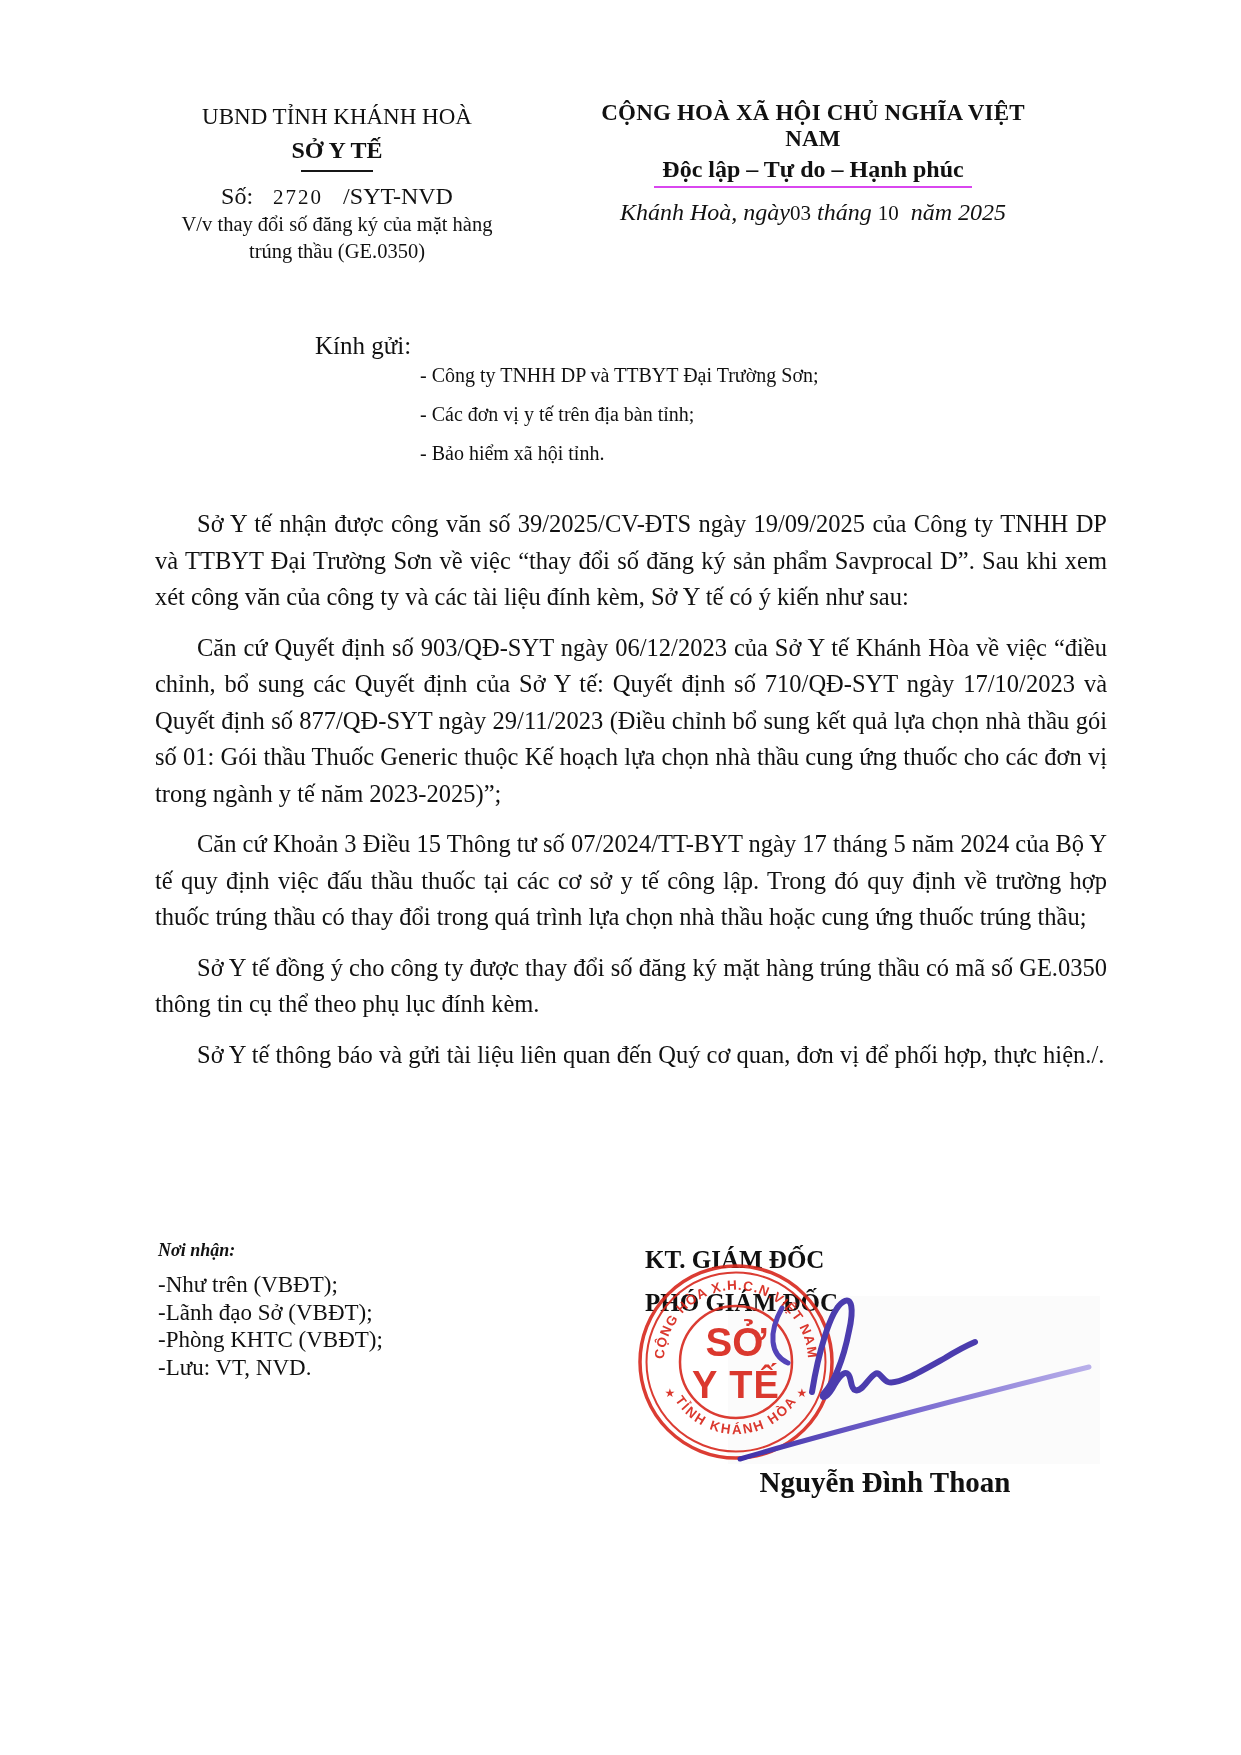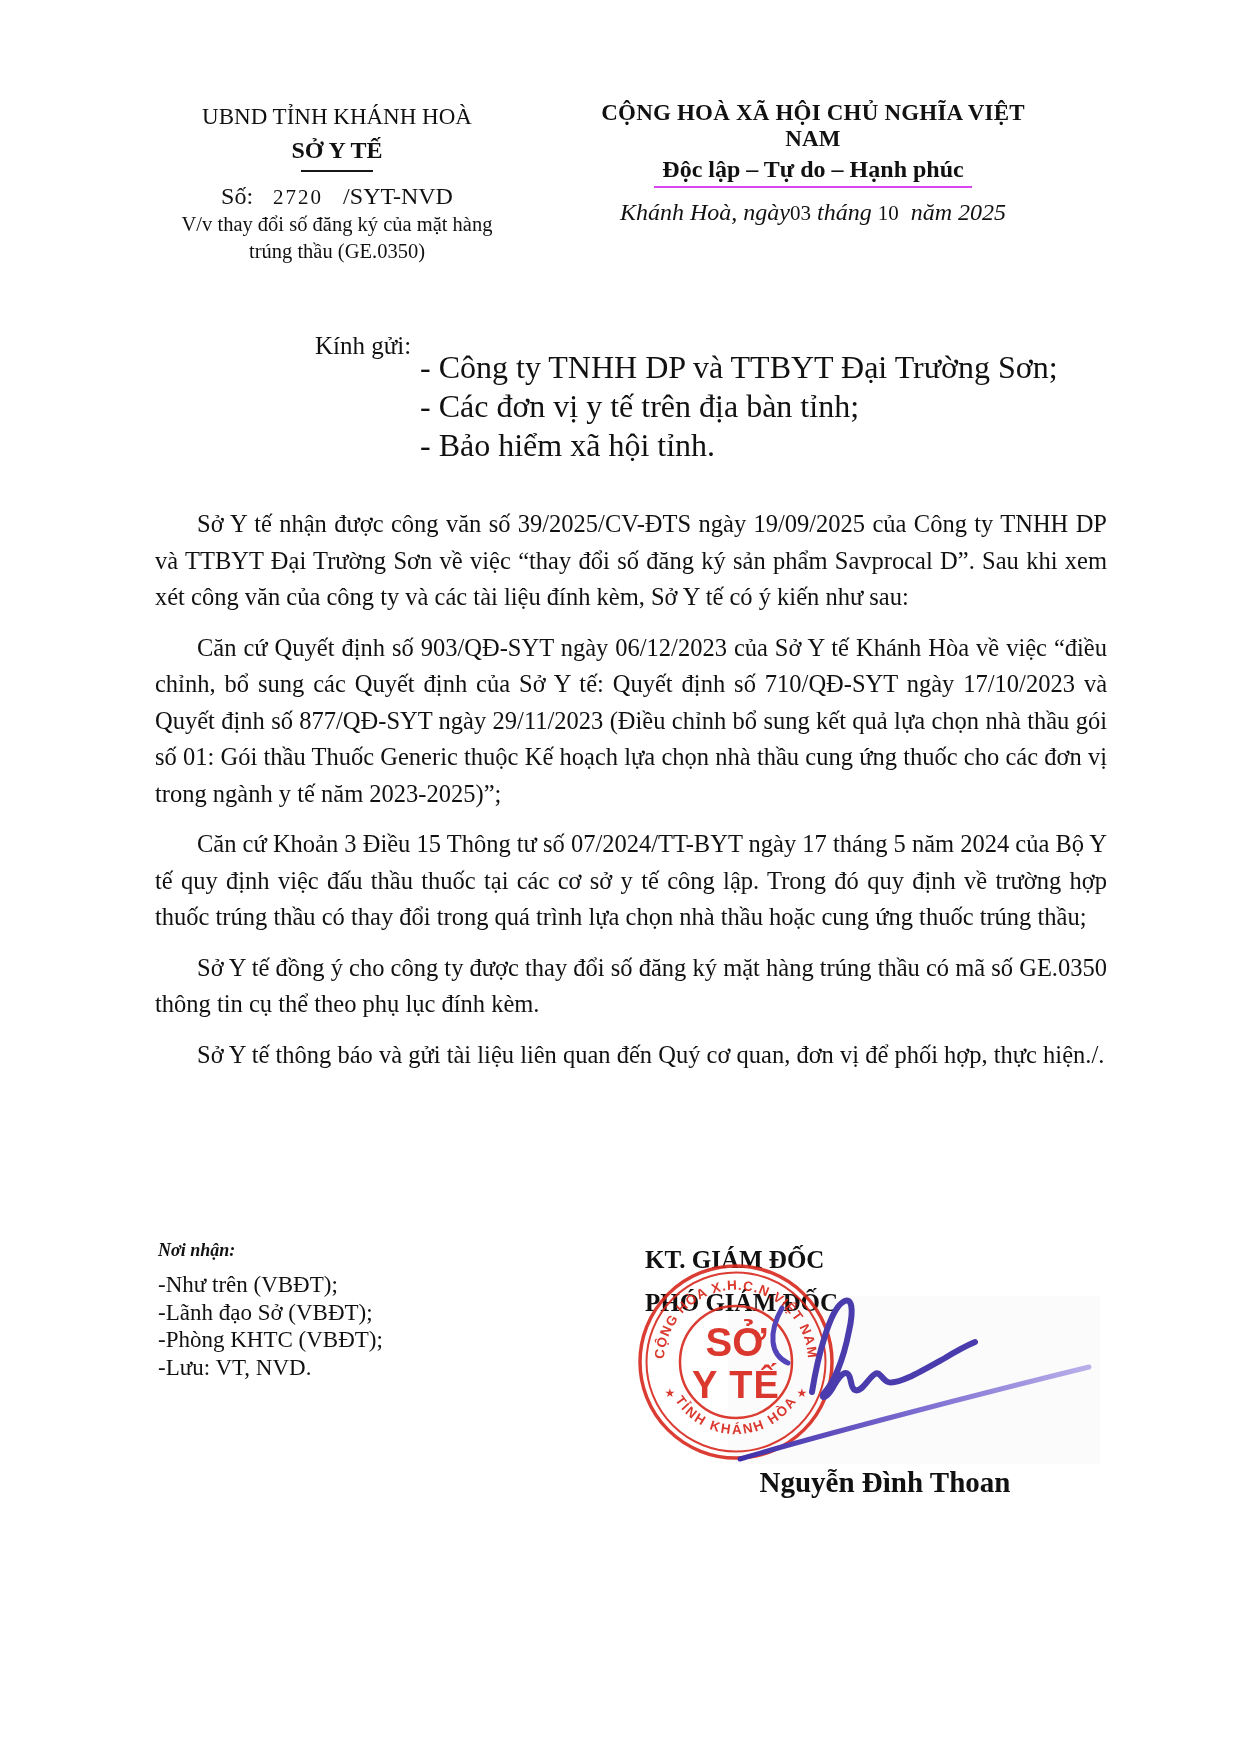--- a/index.html
+++ b/index.html
@@ -21,21 +21,21 @@
   .hdr-left .doc-number .num{font-size:21px;margin:0 20px;letter-spacing:2px;}
   .hdr-left .subject{font-size:20.5px;line-height:1.35;}
   .hdr-right{position:absolute;left:588px;top:100px;width:450px;text-align:center;}
   .hdr-right .motto1{font-size:23px;font-weight:bold;letter-spacing:.2px;}
   .hdr-right .motto2{display:inline-block;font-size:24px;font-weight:bold;margin-top:4px;
     border-bottom:2px solid #d946ef;padding:0 8px 3px;}
   .hdr-right .dateline{font-size:24px;font-style:italic;margin-top:11px;white-space:nowrap;}
   .hdr-right .dateline .upright{font-style:normal;font-size:21px;}
   
   .kinhgui{position:absolute;left:315px;top:332px;font-size:25px;}
-  .recipients{position:absolute;left:420px;top:348px;font-size:32px;line-height:39px;}
+  .recipients{position:absolute;left:420px;top:356px;font-size:20px;line-height:39px;}
   
   .body-text{position:absolute;left:155px;top:506px;width:952px;
     font-size:24.5px;line-height:36.5px;text-align:justify;}
   .body-text p{margin:0 0 14px 0;text-indent:42px;}
   
   .noinhan{position:absolute;left:158px;top:1240px;}
   .noinhan .label{font-size:18px;font-weight:bold;font-style:italic;}
   .noinhan .items{font-size:23px;line-height:27.5px;margin-top:10px;}
   .sigblock{position:absolute;left:645px;top:1238px;width:450px;text-align:left;}
   .sigblock .title1,.sigblock .title2{font-size:25px;font-weight:bold;line-height:43px;}

